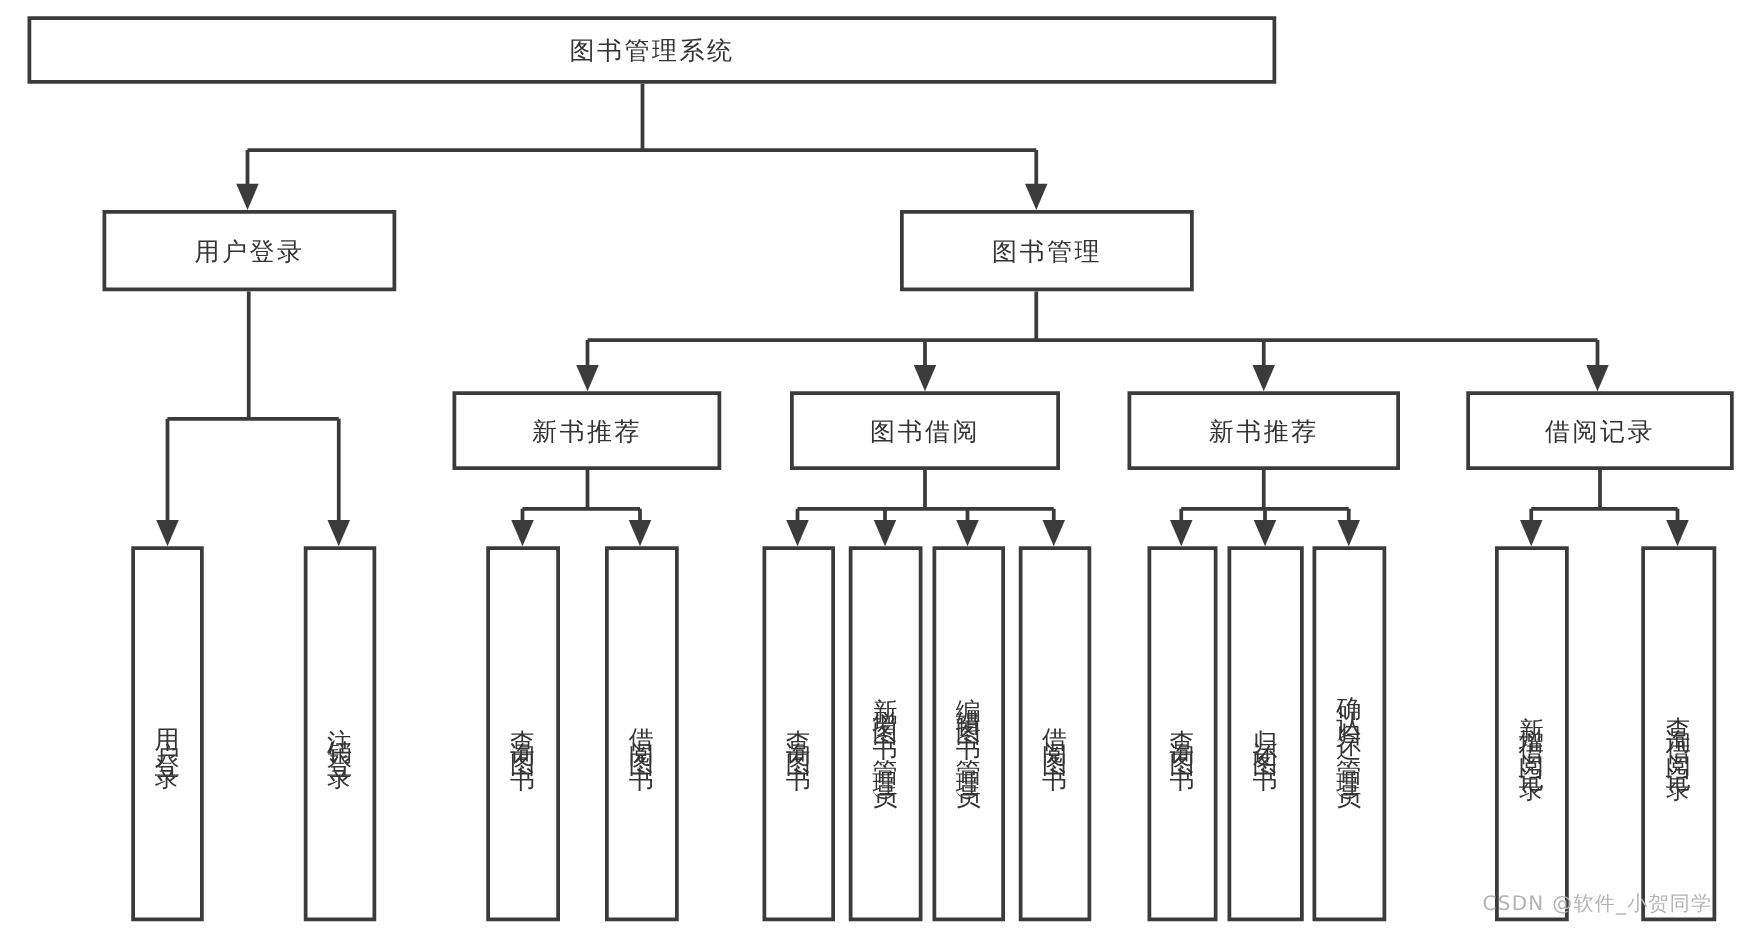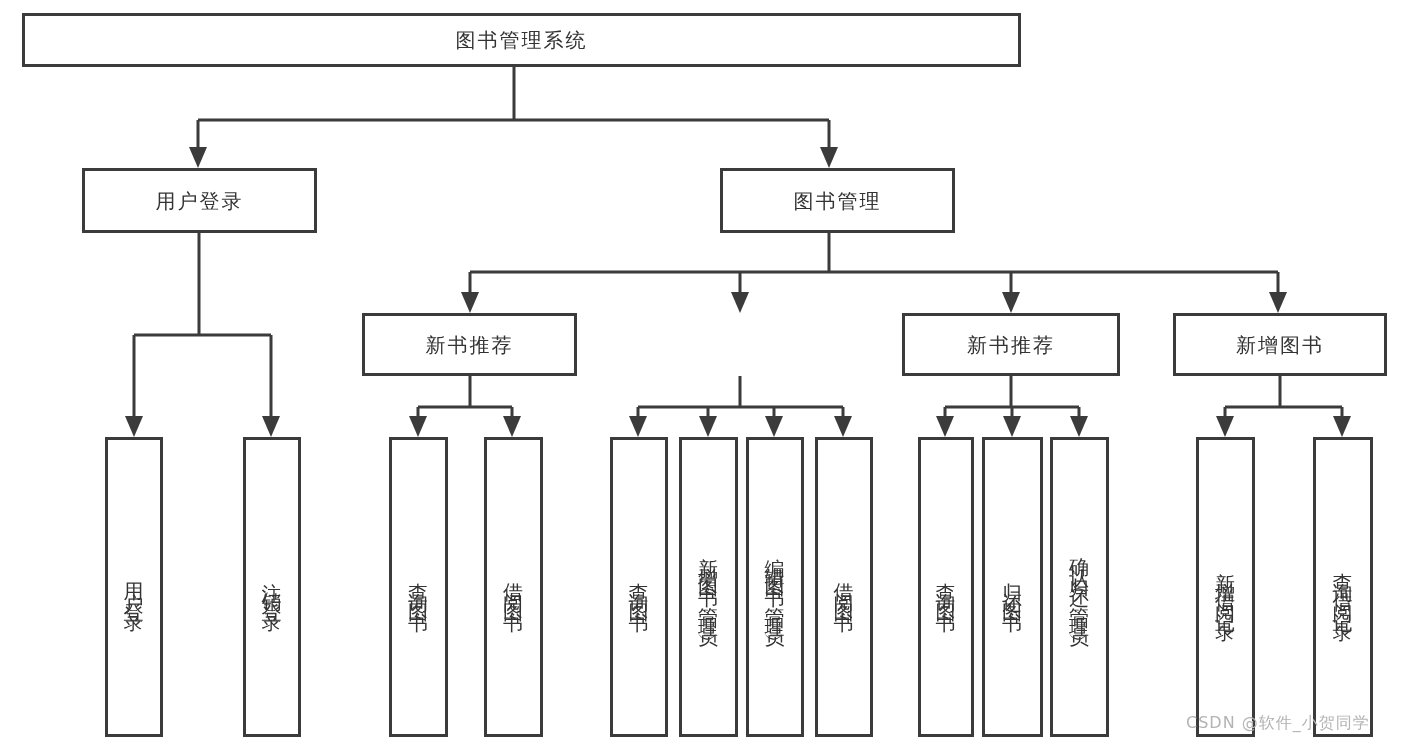--- a/index.html
+++ b/index.html
@@ -95,22 +95,23 @@
       <polygon points="1333,416 1351,416 1342,437"></polygon>
     </g>
   </svg>
 
   <div class="box" style="left:22px;top:13px;width:999px;height:54px;">图书管理系统</div>
 
   <div class="box" style="left:82px;top:168px;width:235px;height:65px;">用户登录</div>
   <div class="box" style="left:720px;top:168px;width:235px;height:65px;">图书管理</div>
 
   <div class="box" style="left:362px;top:313px;width:215px;height:63px;">新书推荐</div>
+  <div class="box" style="left:632px;top:313px;width:216px;height:63px;">图书借阅</div>
   <div class="box" style="left:902px;top:313px;width:218px;height:63px;">新书推荐</div>
-  <div class="box" style="left:1173px;top:313px;width:214px;height:63px;">新增图书</div>
+  <div class="box" style="left:1173px;top:313px;width:214px;height:63px;">借阅记录</div>
 
   <div class="box leaf" style="left:105px;top:437px;width:58px;height:300px;">用户登录</div>
   <div class="box leaf" style="left:243px;top:437px;width:58px;height:300px;">注销登录</div>
 
   <div class="box leaf" style="left:389px;top:437px;width:59px;height:300px;">查询图书</div>
   <div class="box leaf" style="left:484px;top:437px;width:59px;height:300px;">借阅图书</div>
 
   <div class="box leaf" style="left:610px;top:437px;width:58px;height:300px;">查询图书</div>
   <div class="box leaf" style="left:679px;top:437px;width:59px;height:300px;">新增图书（管理员）</div>
   <div class="box leaf" style="left:746px;top:437px;width:58px;height:300px;">编辑图书（管理员）</div>

